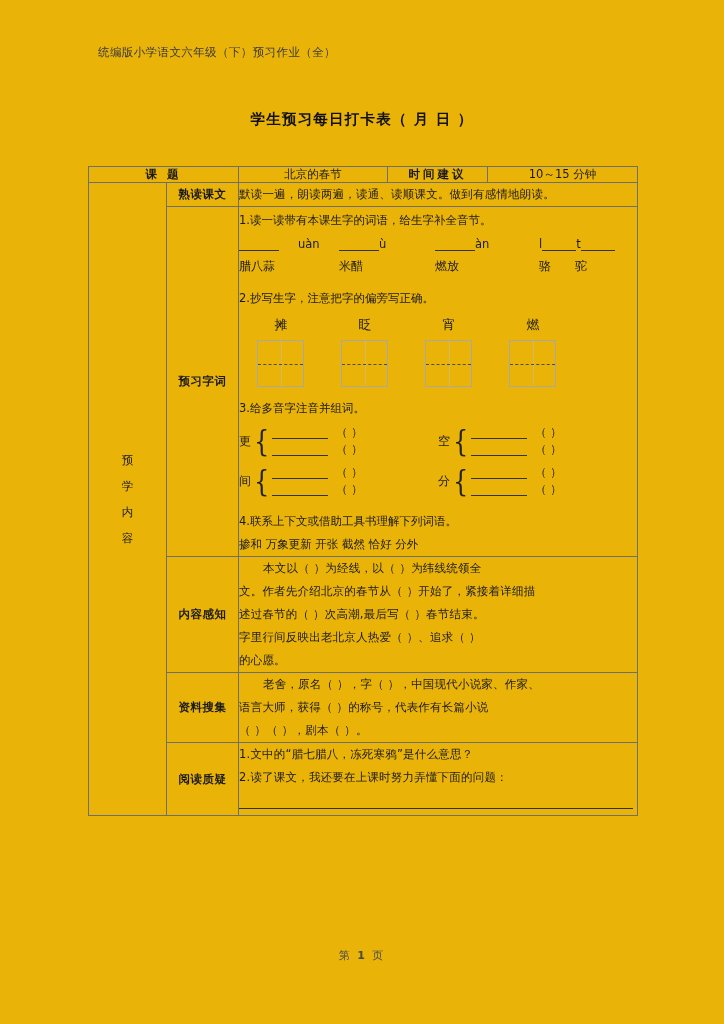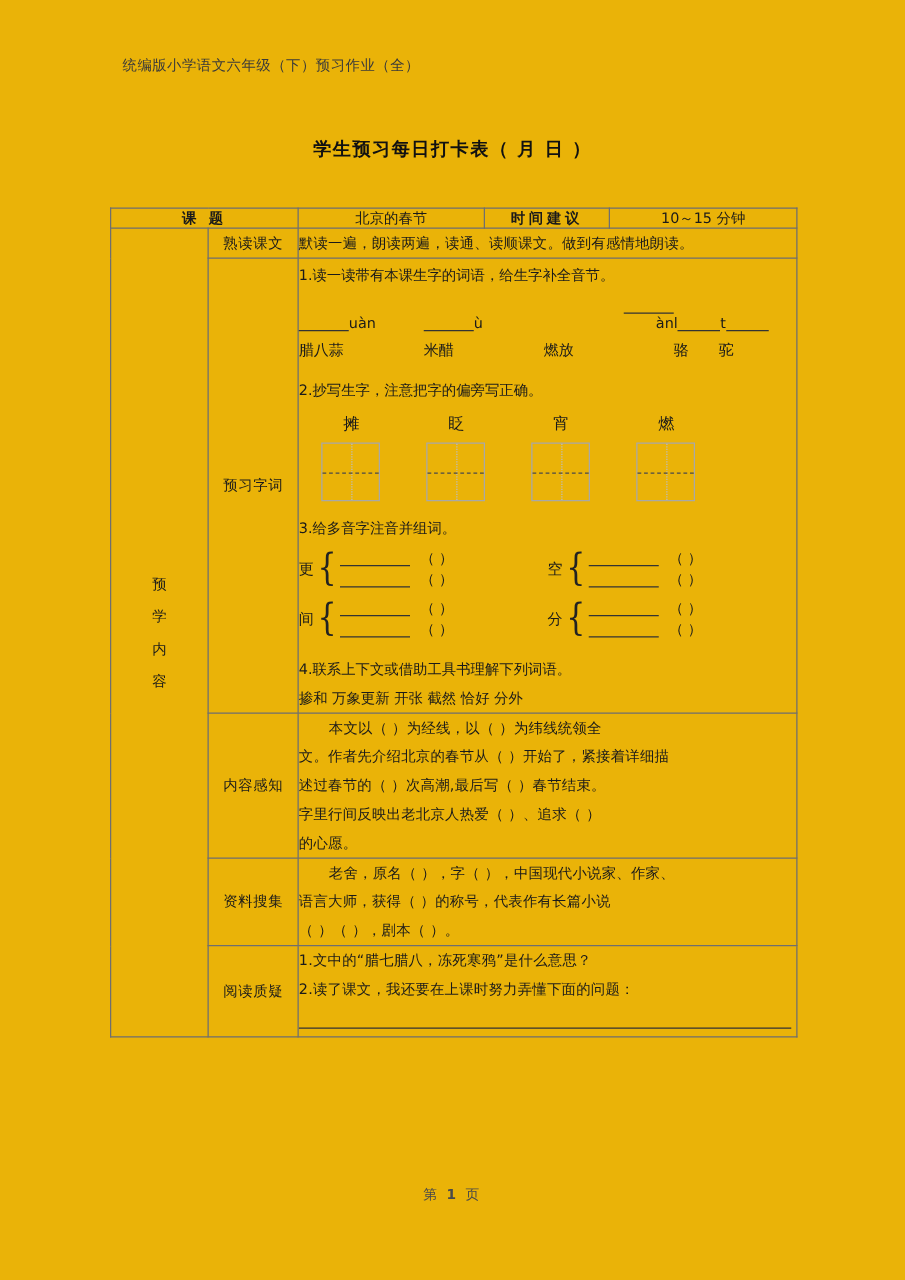--- a/index.html
+++ b/index.html
@@ -90,21 +90,21 @@
     font-size: 11.5px;
     line-height: 26px;
     letter-spacing: 0;
     white-space: pre-line;
     color: #1a1a1a;
   }
 
   
   .sublabel {
     text-align: center;
-    font-weight: normal;
+    font-weight: bold;
     font-size: 11.5px;
     letter-spacing: 0.5px;
   }
 
   .body-text {
     font-size: 11.5px;
     line-height: 23px;
     letter-spacing: 0.2px;
   }
   .indent { text-indent: 24px; }
@@ -260,29 +260,29 @@
         <td class="body-text cell-pad" colspan="3">默读一遍，朗读两遍，读通、读顺课文。做到有感情地朗读。</td>
       </tr>
 
       <tr>
         <td class="sublabel">预习字词</td>
         <td class="cell-pad" colspan="3">
 
           <div class="qline">1.读一读带有本课生字的词语，给生字补全音节。</div>
 
           <div class="pinyin-row">
-            <div class="pinyin-cell" style="width:100px;">
+            <div class="pinyin-cell" style="width:100px;gap:19px;">
               <span class="blank-u" style="width:40px;"></span>
                   <span class="py-txt">uàn</span>
             </div>
             <div class="pinyin-cell" style="width:96px;">
               <span class="blank-u" style="width:40px;"></span>
                   <span class="py-txt">ù</span>
             </div>
-            <div class="pinyin-cell" style="width:104px;flex-direction:column;">
+            <div class="pinyin-cell" style="width:104px;">
               <span class="blank-u" style="width:40px;"></span>
                   <span class="py-txt">àn</span>
             </div>
             <div class="pinyin-cell">
               <span class="py-txt">l</span>
                   <span class="blank-u" style="width:34px;"></span>
                   <span class="py-txt">t</span>
                   <span class="blank-u" style="width:34px;"></span>
             </div>
           </div>

